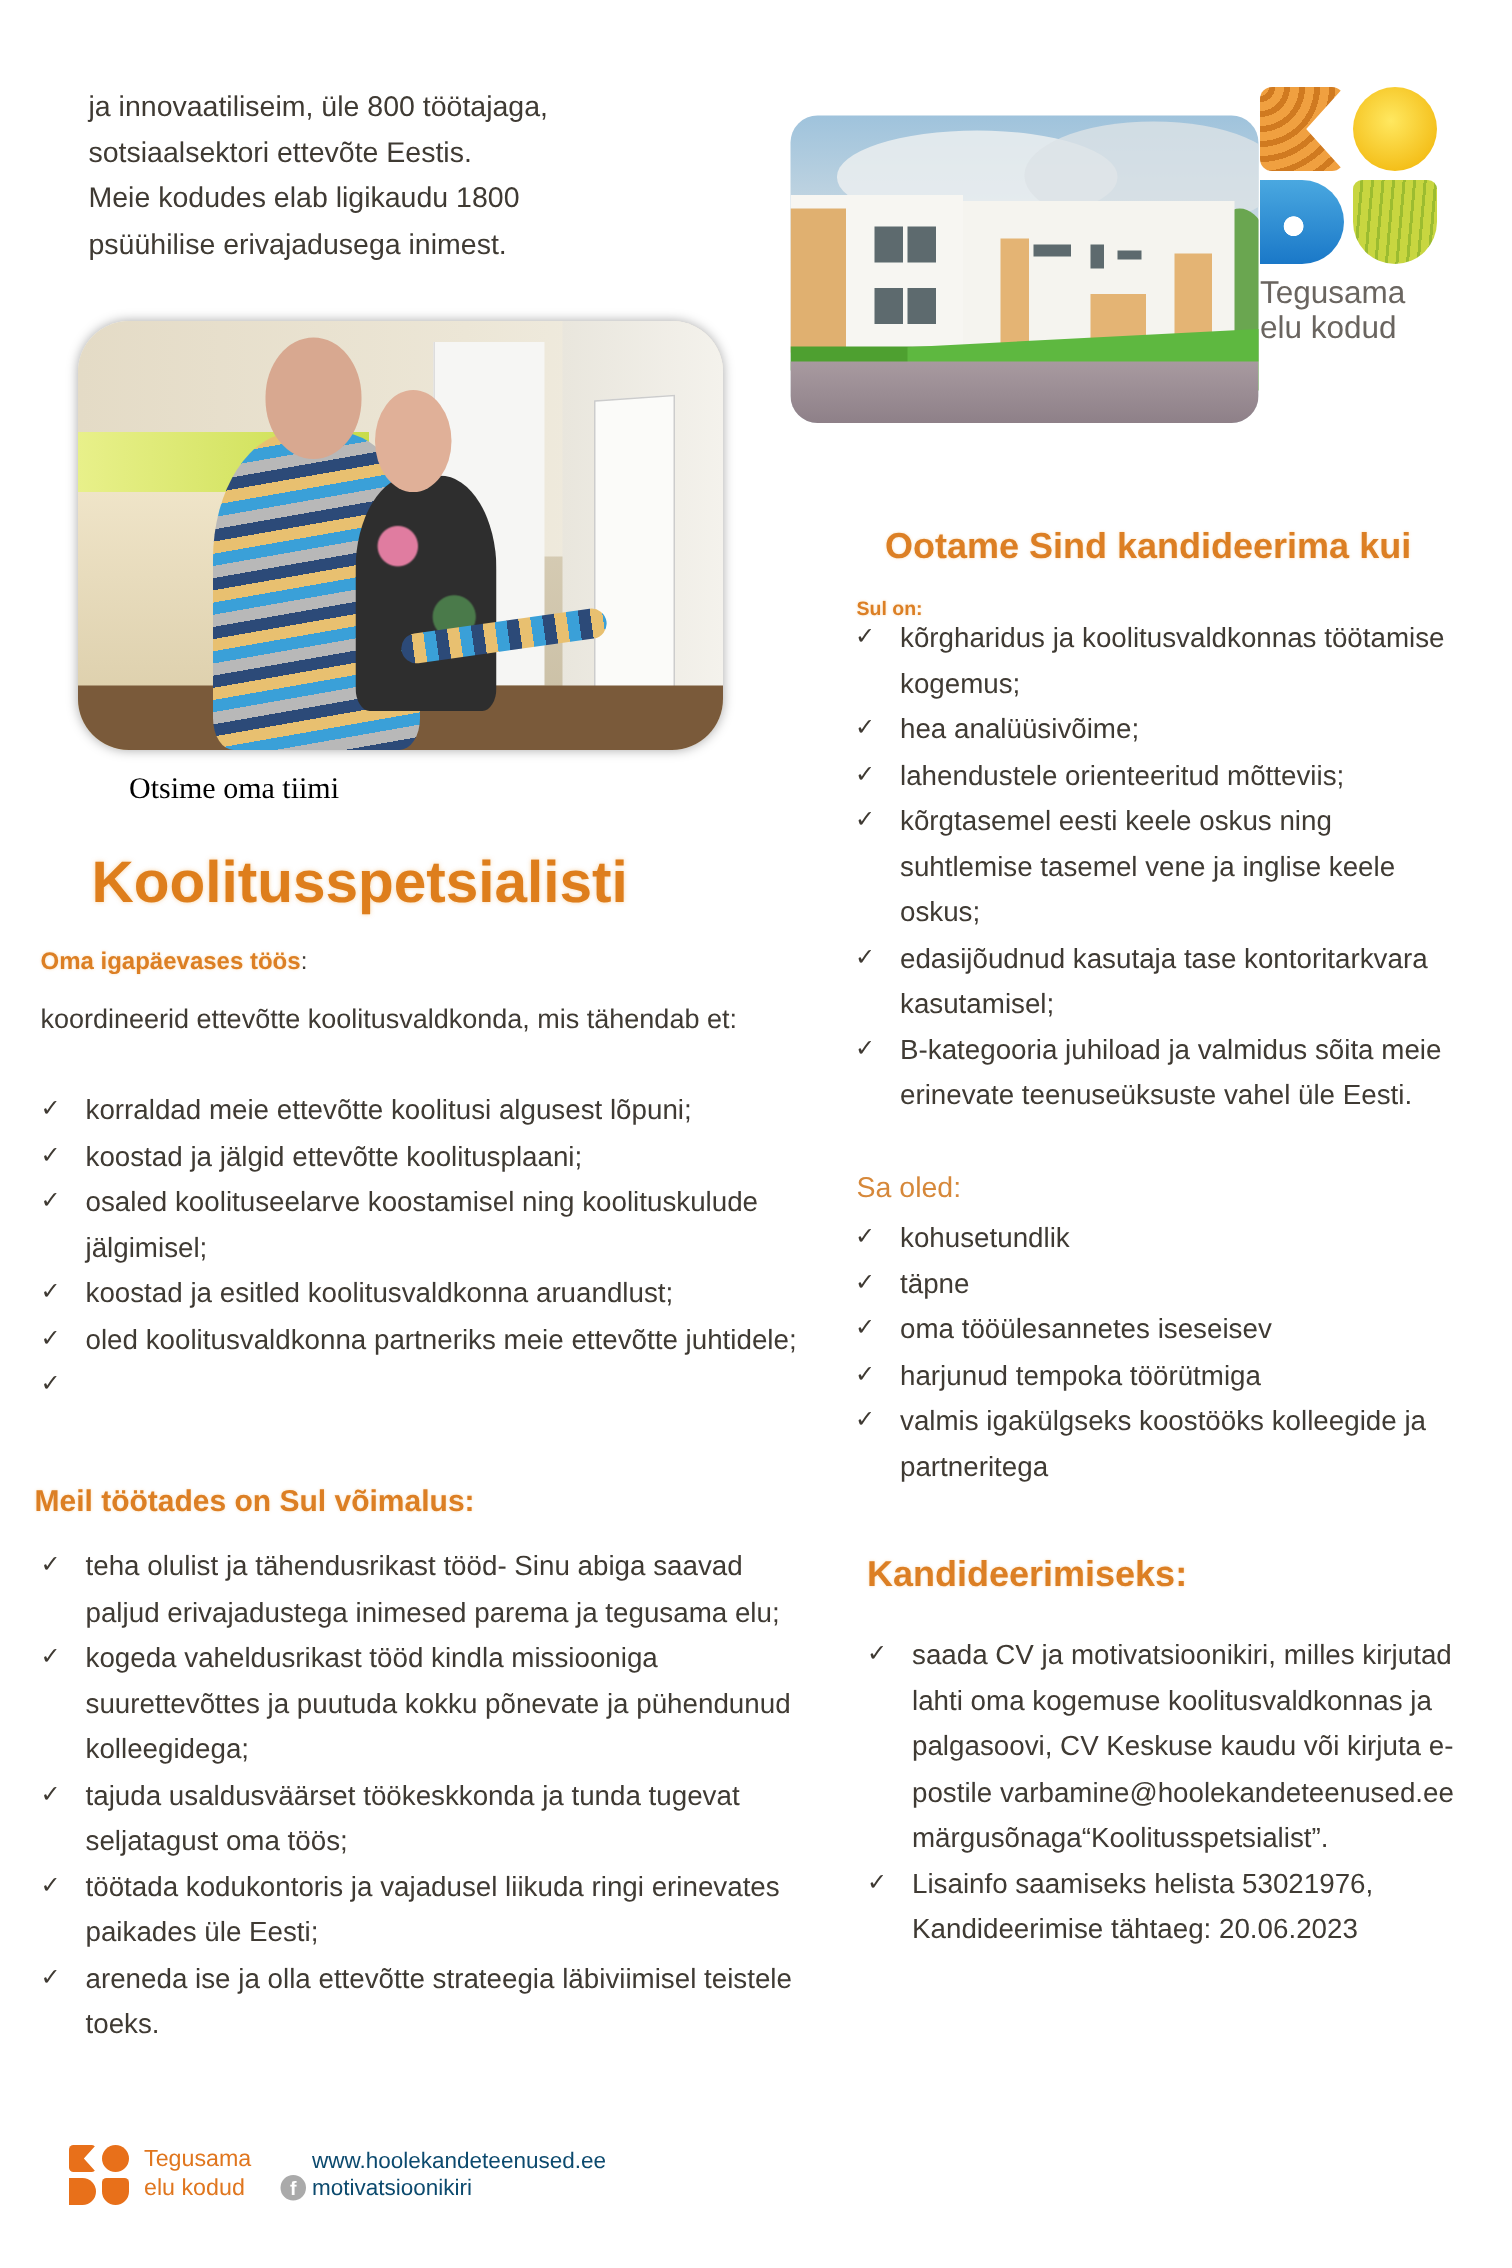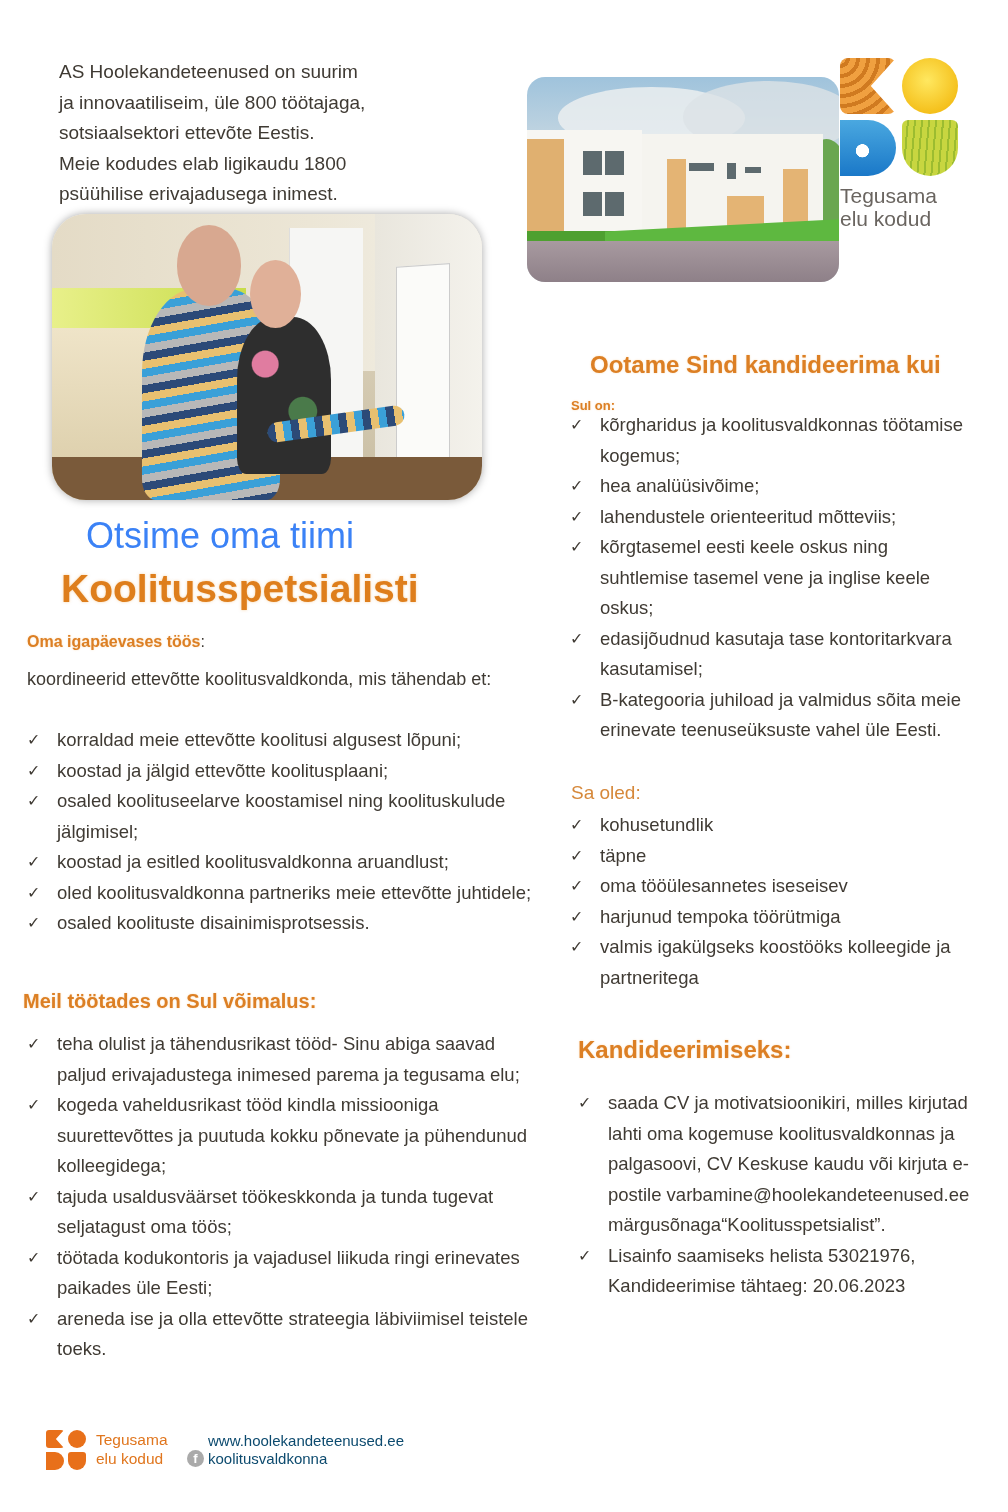--- a/index.html
+++ b/index.html
@@ -49,21 +49,21 @@
   
   .logo-big { left: 840px; top: 58px; width: 120px; }
   .kodu-grid { display: grid; grid-template-columns: 56px 56px; grid-gap: 6px 6px; }
   .k-tile { width:56px; height:56px; }
   .k-k { background: repeating-radial-gradient(circle at 0% 0%, #f0a040 0 6px, #d07a20 6px 10px); clip-path: polygon(0 0,100% 0,55% 50%,100% 100%,0 100%); border-radius:8px; }
   .k-o { background: radial-gradient(circle at 45% 40%, #ffe860, #f0b000); border-radius:50%; }
   .k-d { background: radial-gradient(circle at 40% 55%, #ffffff 0 14%, transparent 15%), linear-gradient(180deg,#4aa8e0,#1a78c8); border-radius: 0 50% 50% 0; }
   .k-u { background: repeating-linear-gradient(95deg,#c8d640 0 5px,#9cbc30 5px 7px); border-radius: 6px 6px 50% 50%; }
   .logo-text { font-size: 21px; line-height: 23px; color: #6a6560; margin-top: 8px; }
 
-  .seek { left: 86px; top: 515px; font-size: 36px; color: #3b82f6; }
+  .seek { left: 86px; top: 515px; font-size: 20px; color: #000000; font-family: Liberation Serif, serif; }
   .job-title { left: 61px; top: 567px; font-size: 39px; font-weight: bold; color: #de7e1c; text-shadow: 0 0 3px rgba(240,170,80,0.5); }
 
   .h-orange { font-weight: bold; color: #dc7f24; text-shadow: 0 0 2px rgba(240,170,80,0.4); }
   .sec1-title { left: 27px; top: 633px; font-size: 16px; text-align: center; }
   .sec1-title .colon { color: #3f3a33; font-weight: normal; text-shadow:none; }
   .sec1-lead { left: 27px; top: 664px; font-size: 18px; line-height: 30.5px; width: 480px; }
 
   ul.checks { list-style: none; margin: 0; padding: 0; }
   ul.checks li { position: relative; padding-left: 30px; font-size: 18.5px; line-height: 30.5px; }
   ul.checks li .tick { position: absolute; left: 0; top: 0; font-size: 16px; color: #3f3a33; }
@@ -91,21 +91,20 @@
   .mk-u { border-radius: 3px 3px 50% 50%; }
   .mini-text { position:absolute; left:50px; top:2px; font-size: 15.5px; line-height: 19px; color: #e0761e; white-space: nowrap; }
   .fb-icon { position:absolute; left:141px; top:22px; width:17px; height:17px; border-radius:50%; background:#aaaaaa; color:#fff;
     font-size:13px; font-weight:bold; line-height:18px; text-align:center; }
   .footer-links { position:absolute; left:162px; top:4px; font-size: 15px; line-height: 18px; color: #0c4a6e; white-space: nowrap; }
 </style>
 </head>
 <body>
 
 <div class="abs intro">
-  <div>AS Hoolekandeteenused  on suurim</div>
   <div>ja innovaatiliseim, üle 800 töötajaga,</div>
   <div>sotsiaalsektori ettevõte Eestis.</div>
   <div>Meie kodudes  elab ligikaudu  1800</div>
   <div>psüühilise  erivajadusega  inimest.</div>
 </div>
 
 <div class="abs photo-people">
   <div class="pp-wall"></div>
   <div class="pp-green"></div>
   <div class="pp-counter"></div>
@@ -160,21 +159,21 @@
 <div class="abs job-title">Koolitusspetsialisti</div>
 
 <div class="abs sec1-title h-orange"><span>Oma igapäevases töös</span><span class="colon">:</span></div>
 <div class="abs sec1-lead">koordineerid  ettevõtte koolitusvaldkonda,  mis tähendab  et:</div>
 <ul class="abs checks list1">
   <li><span class="tick">✓</span><span>korraldad  meie  ettevõtte koolitusi  algusest lõpuni;</span></li>
   <li><span class="tick">✓</span><span>koostad ja jälgid  ettevõtte koolitusplaani;</span></li>
   <li><span class="tick">✓</span><span>osaled koolituseelarve koostamisel ning koolituskulude  jälgimisel;</span></li>
   <li><span class="tick">✓</span><span>koostad ja esitled koolitusvaldkonna  aruandlust;</span></li>
   <li><span class="tick">✓</span><span>oled koolitusvaldkonna  partneriks meie ettevõtte juhtidele;</span></li>
-  <li><span class="tick">✓</span><span>osaled koolituste disainimisprotsessis.</span></li>
+  <li><span class="tick">✓</span></li>
 </ul>
 
 <div class="abs sec2-title h-orange">Meil töötades on Sul võimalus:</div>
 <ul class="abs checks list2">
   <li><span class="tick">✓</span><span>teha olulist ja tähendusrikast  tööd- Sinu abiga saavad paljud  erivajadustega  inimesed parema ja tegusama  elu;</span></li>
   <li><span class="tick">✓</span><span>kogeda  vaheldusrikast tööd kindla  missiooniga suurettevõttes  ja puutuda  kokku põnevate ja pühendunud  kolleegidega;</span></li>
   <li><span class="tick">✓</span><span>tajuda  usaldusväärset töökeskkonda  ja tunda tugevat seljatagust oma töös;</span></li>
   <li><span class="tick">✓</span><span>töötada kodukontoris   ja vajadusel  liikuda ringi erinevates paikades  üle Eesti;</span></li>
   <li><span class="tick">✓</span><span>areneda ise ja olla ettevõtte strateegia läbiviimisel teistele toeks.</span></li>
 </ul>
@@ -211,15 +210,15 @@
     <div class="mk mk-d"></div>
       <div class="mk mk-u"></div>
   </div>
   <div class="mini-text">
     <div>Tegusama</div>
     <div>elu kodud</div>
   </div>
   <div class="fb-icon">f</div>
   <div class="footer-links">
     <div>www.hoolekandeteenused.ee</div>
-    <div>koolitusvaldkonna</div>
+    <div>motivatsioonikiri</div>
   </div>
 </div>
 
 </body></html>

